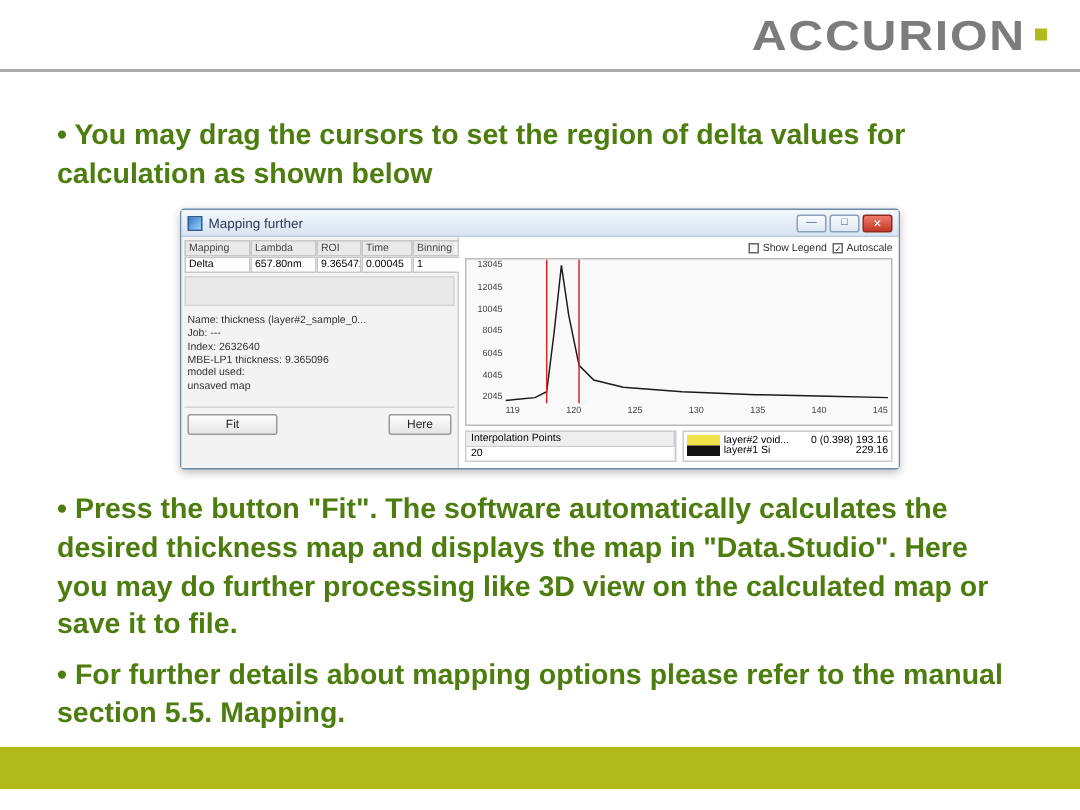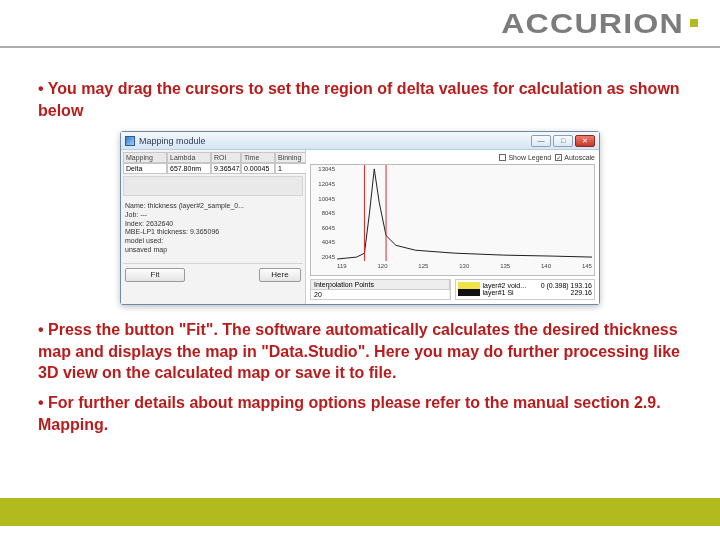--- a/index.html
+++ b/index.html
@@ -40,23 +40,23 @@
     background: #aaaaaa;
   }
 
   .content {
     position: absolute;
     top: 78px;
     left: 38px;
     right: 38px;
   }
   .bullet {
-    font-size: 16px;
+    font-size: 19px;
     font-weight: 700;
-    color: #b91c1c;
+    color: #4d7c0f;
     line-height: 1.35;
     margin-bottom: 8px;
   }
 
   
   .app-window {
     width: 480px;
     margin: 10px auto 14px auto;
     border: 1px solid #6d8aa8;
     border-radius: 3px;
@@ -205,21 +205,21 @@
   <span class="brand-dot"></span>
 </div>
 <div class="brand-underline"></div>
 
 <div class="content">
   <p class="bullet">• You may drag the cursors to set the region of delta values for calculation as shown below</p>
 
   <div class="app-window">
     <div class="titlebar">
       <div class="appicon"></div>
-      <div class="title">Mapping module</div>
+      <div class="title">Mapping further</div>
       <div class="winbtns">
         <div class="winbtn">—</div>
         <div class="winbtn">□</div>
         <div class="winbtn close">✕</div>
       </div>
     </div>
     <div class="win-body">
       <div class="left-pane">
         <div class="param-head">
           <div>Mapping</div>
@@ -308,16 +308,16 @@
                 <span>layer#1 Si</span>
                 <span style="margin-left:auto">           229.16</span>
               </div>
           </div>
         </div>
       </div>
     </div>
   </div>
 
   <p class="bullet">• Press the button "Fit". The software automatically calculates the desired thickness map and displays the map in "Data.Studio". Here you may do further processing like 3D view on the calculated map or save it to file.</p>
-  <p class="bullet">• For further details about mapping options please refer to the manual section 2.9. Mapping.</p>
+  <p class="bullet">• For further details about mapping options please refer to the manual section 5.5. Mapping.</p>
 </div>
 
 <div class="footer-band"></div>
 
 </body></html>

